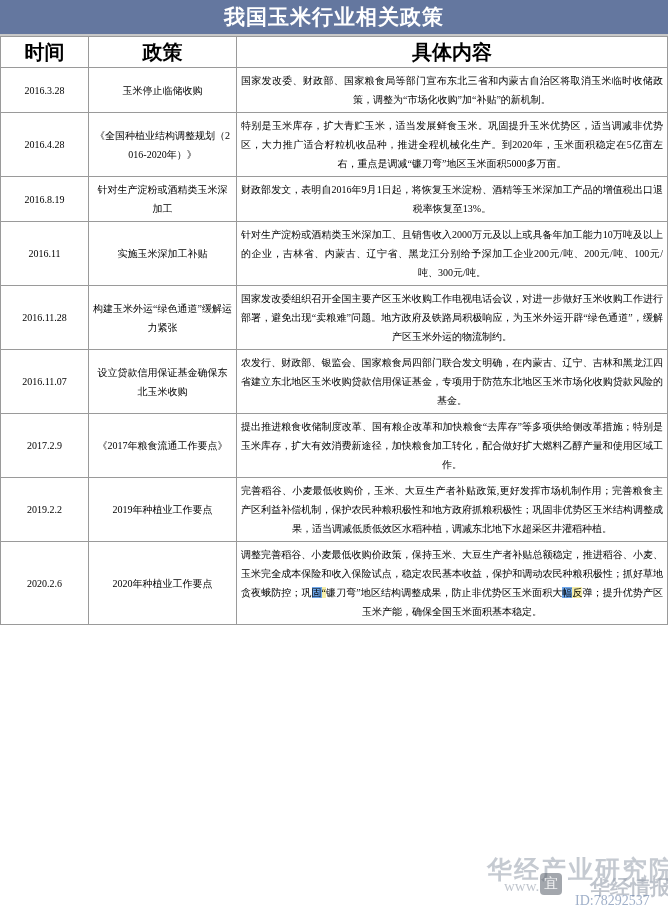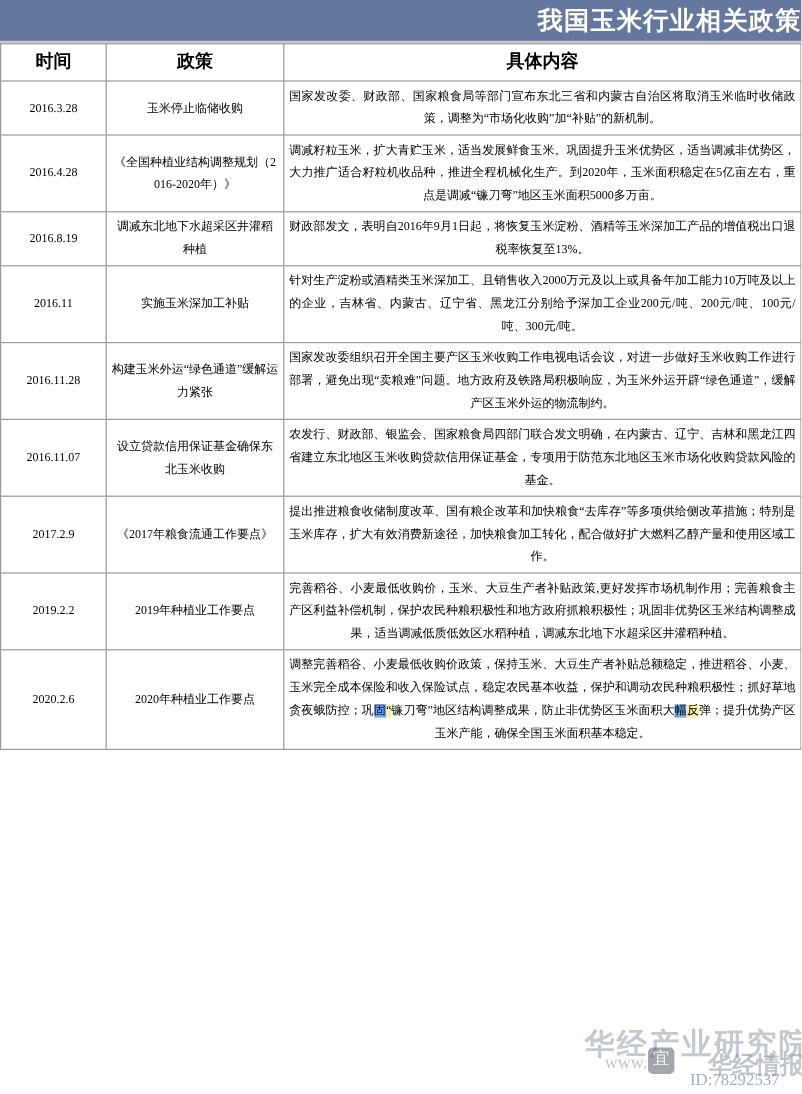--- a/index.html
+++ b/index.html
@@ -11,21 +11,21 @@
     background: #ffffff;
     font-family: "Liberation Serif", "DejaVu Serif", serif;
     color: #000000;
   }
   .title-bar {
     height: 34px;
     background: #64779F;
     color: #ffffff;
     font-size: 21px;
     font-weight: bold;
-    text-align: right;
+    text-align: center;
     line-height: 34px;
     border-bottom: 2px solid #c8c8c8;
     letter-spacing: 1px;
   }
   table.policy {
     width: 668px;
     border-collapse: collapse;
     table-layout: fixed;
   }
   table.policy th, table.policy td {
@@ -34,21 +34,21 @@
     line-height: 19px;
     padding: 3px 4px;
     vertical-align: middle;
     word-break: break-all;
   }
   col.c-time { width: 88px; }
   col.c-policy { width: 148px; }
   col.c-content { width: auto; }
   table.policy th {
     height: 24px;
-    font-size: 15px;
+    font-size: 20px;
     font-weight: bold;
     text-align: center;
     background: #ffffff;
   }
   td.time, td.policy { text-align: center; }
   td.content {
     text-align: justify;
     text-align-last: center;
     -moz-text-align-last: center;
   }
@@ -108,25 +108,25 @@
     </thead>
     <tbody id="table-body">
         <tr>
           <td class="time">2016.3.28</td>
           <td class="policy">玉米停止临储收购</td>
           <td class="content">国家发改委、财政部、国家粮食局等部门宣布东北三省和内蒙古自治区将取消玉米临时收储政策，调整为“市场化收购”加“补贴”的新机制。</td>
         </tr>
         <tr>
           <td class="time">2016.4.28</td>
           <td class="policy">《全国种植业结构调整规划（2016-2020年）》</td>
-          <td class="content">调减籽粒玉米，扩大青贮玉米，适当发展鲜食玉米。巩固提升玉米优势区，适当调减非优势区，大力推广适合籽粒机收品种，推进全程机械化生产。到2020年，玉米面积稳定在5亿亩左右，重点是调减“镰刀弯”地区玉米面积5000多万亩。</td>
+          <td class="content">特别是玉米库存，扩大青贮玉米，适当发展鲜食玉米。巩固提升玉米优势区，适当调减非优势区，大力推广适合籽粒机收品种，推进全程机械化生产。到2020年，玉米面积稳定在5亿亩左右，重点是调减“镰刀弯”地区玉米面积5000多万亩。</td>
         </tr>
         <tr>
           <td class="time">2016.8.19</td>
-          <td class="policy">调减东北地下水超采区井灌稻种植</td>
+          <td class="policy">针对生产淀粉或酒精类玉米深加工</td>
           <td class="content">财政部发文，表明自2016年9月1日起，将恢复玉米淀粉、酒精等玉米深加工产品的增值税出口退税率恢复至13%。</td>
         </tr>
         <tr>
           <td class="time">2016.11</td>
           <td class="policy">实施玉米深加工补贴</td>
           <td class="content">针对生产淀粉或酒精类玉米深加工、且销售收入2000万元及以上或具备年加工能力10万吨及以上的企业，吉林省、内蒙古、辽宁省、黑龙江分别给予深加工企业200元/吨、200元/吨、100元/吨、300元/吨。</td>
         </tr>
         <tr>
           <td class="time">2016.11.28</td>
           <td class="policy">构建玉米外运“绿色通道”缓解运力紧张</td>

